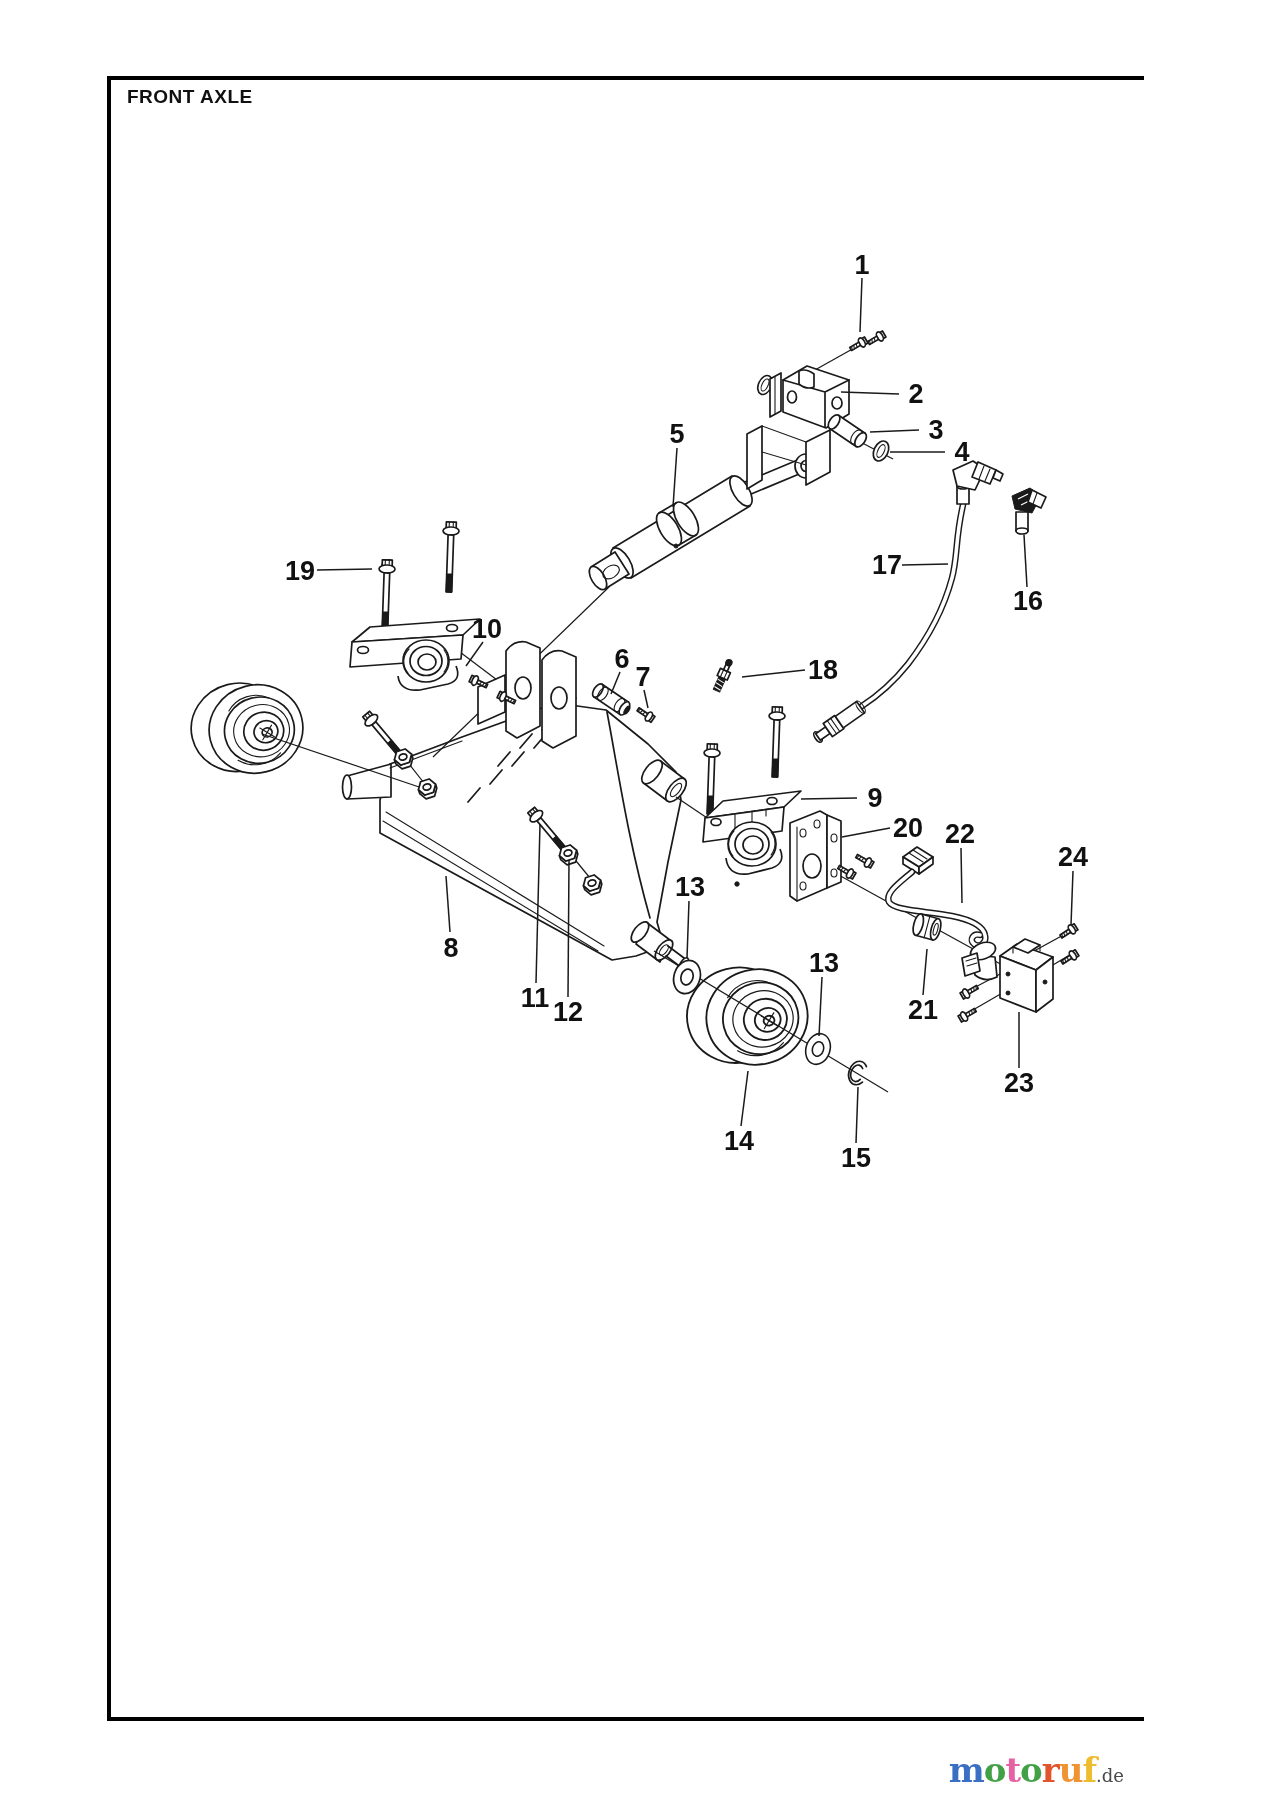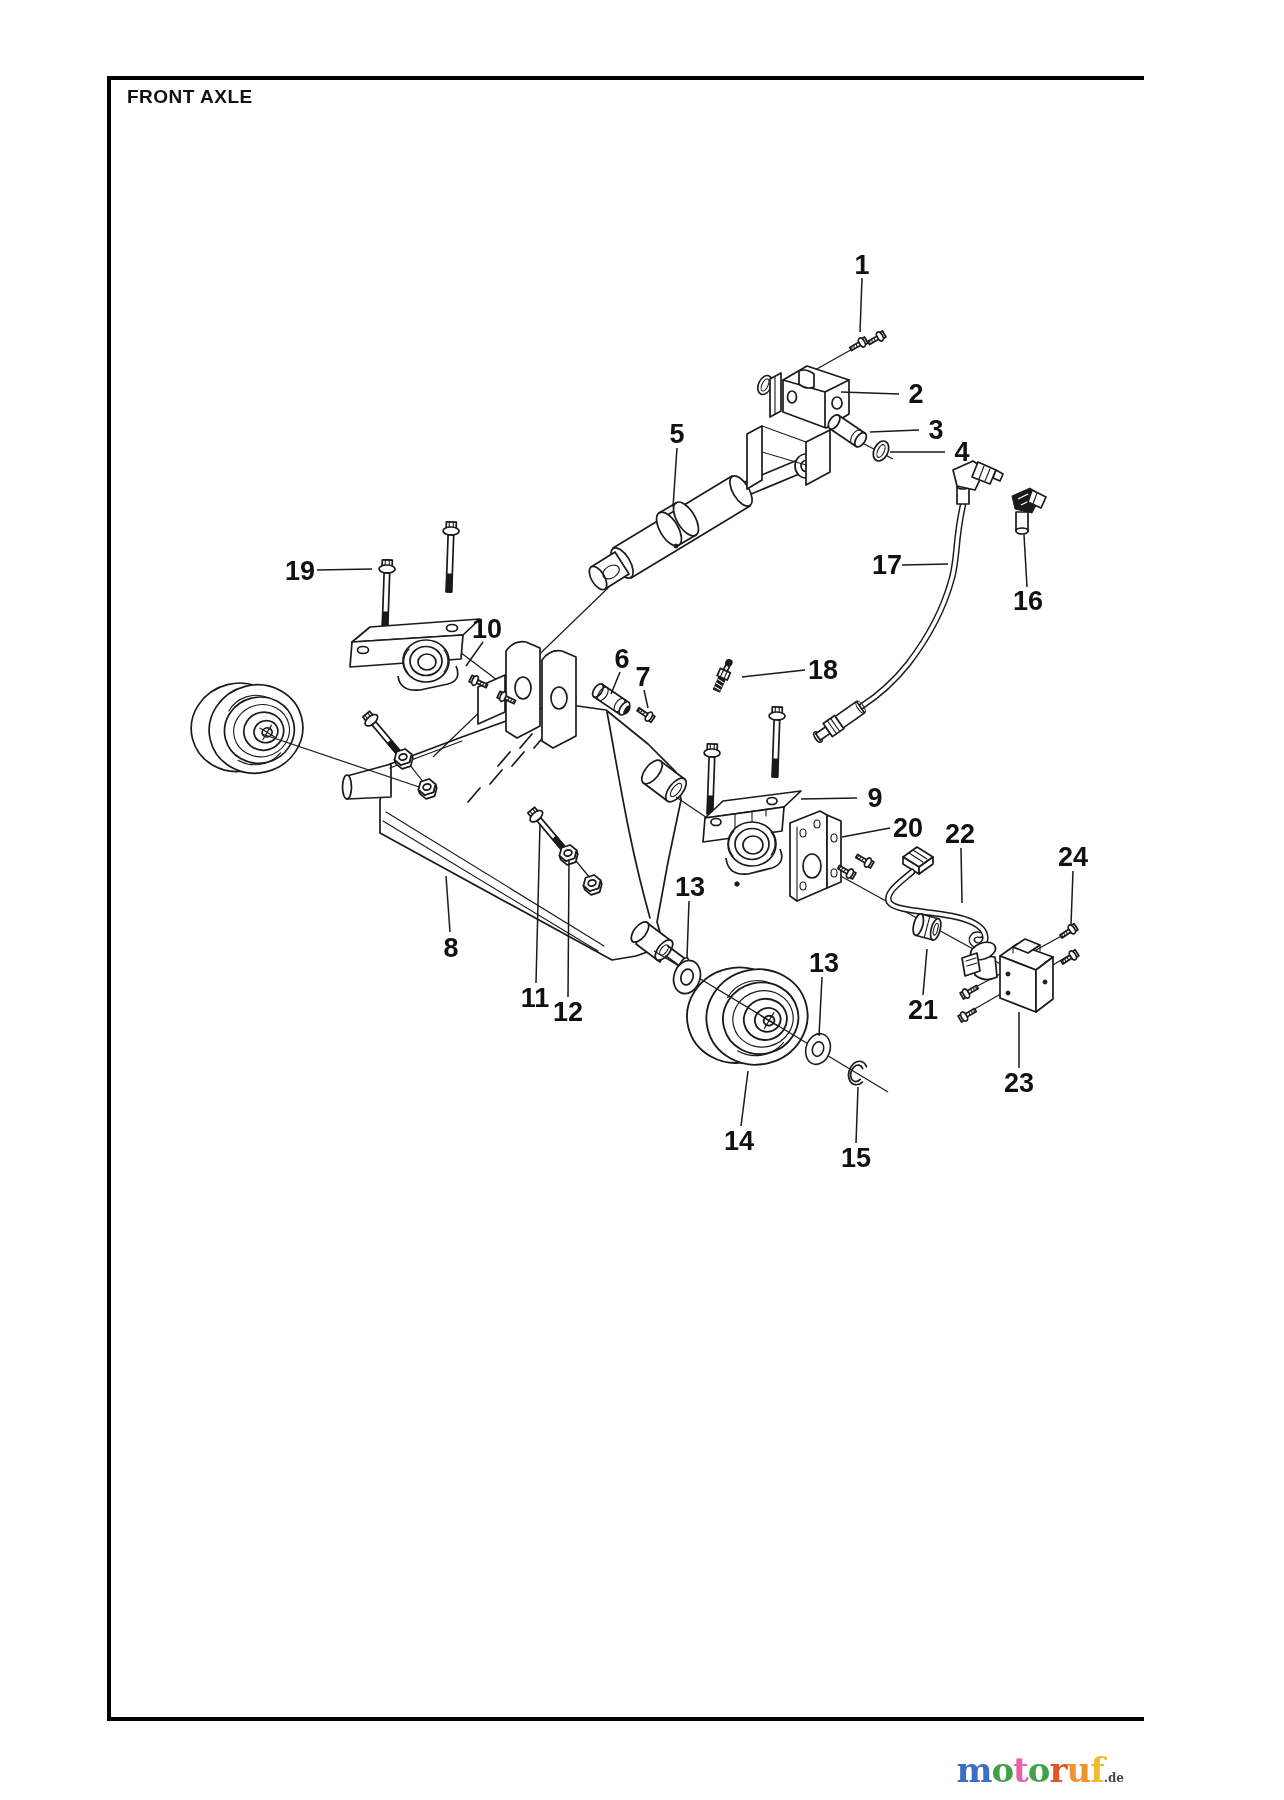--- a/index.html
+++ b/index.html
@@ -12,21 +12,21 @@
   .thin{stroke-width:1.1}
   .tube{fill:none;stroke:#1a1a1a;stroke-width:6.5;stroke-linecap:round}
   .tube2{fill:none;stroke:#ffffff;stroke-width:3.6;stroke-linecap:round}
   .axis{stroke:#1a1a1a;stroke-width:1.2}
   .leader{stroke:#1a1a1a;stroke-width:1.5}
   .callout{font:bold 27px "Liberation Sans",sans-serif;fill:#111}
   .title-text{font:bold 19px "Liberation Sans",sans-serif;fill:#111;letter-spacing:.5px}
   #watermark{position:absolute;top:1750px;right:20px;height:40px;
              font-family:"DejaVu Serif",serif;font-size:34px;font-weight:bold;
              letter-spacing:-1px;white-space:nowrap;}
-  #watermark .suffix{font-size:12px;font-weight:bold;letter-spacing:0;}
+  #watermark .suffix{font-size:18px;font-weight:normal;letter-spacing:0;}
 </style>
 </head>
 <body>
 
 <div id="page">
 
 <svg width="1284" height="1800" viewBox="0 0 1284 1800">
 
   <defs>
     <g id="screwTiny">

